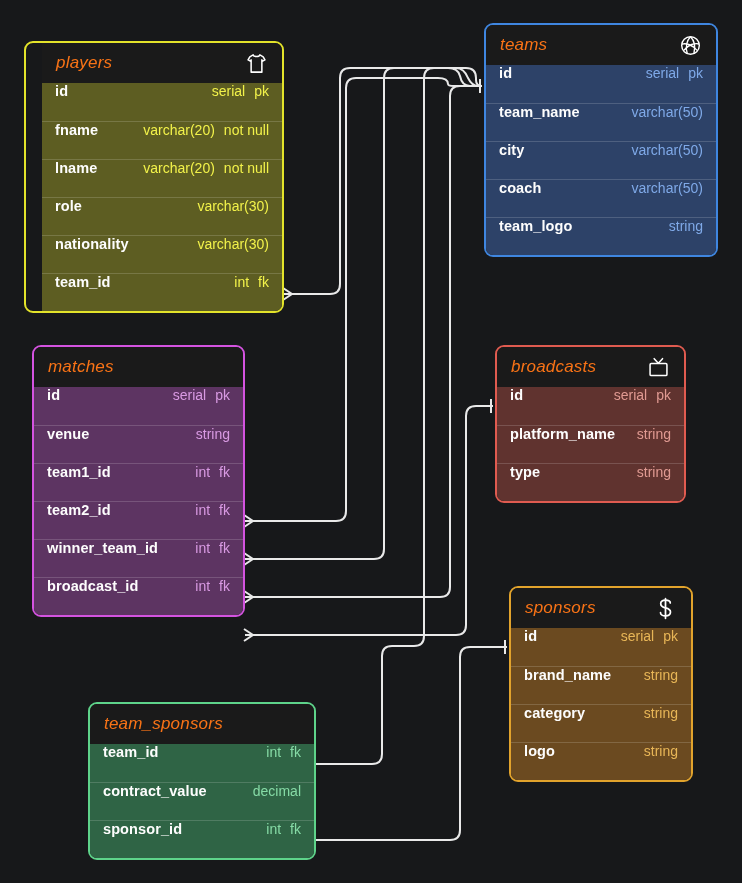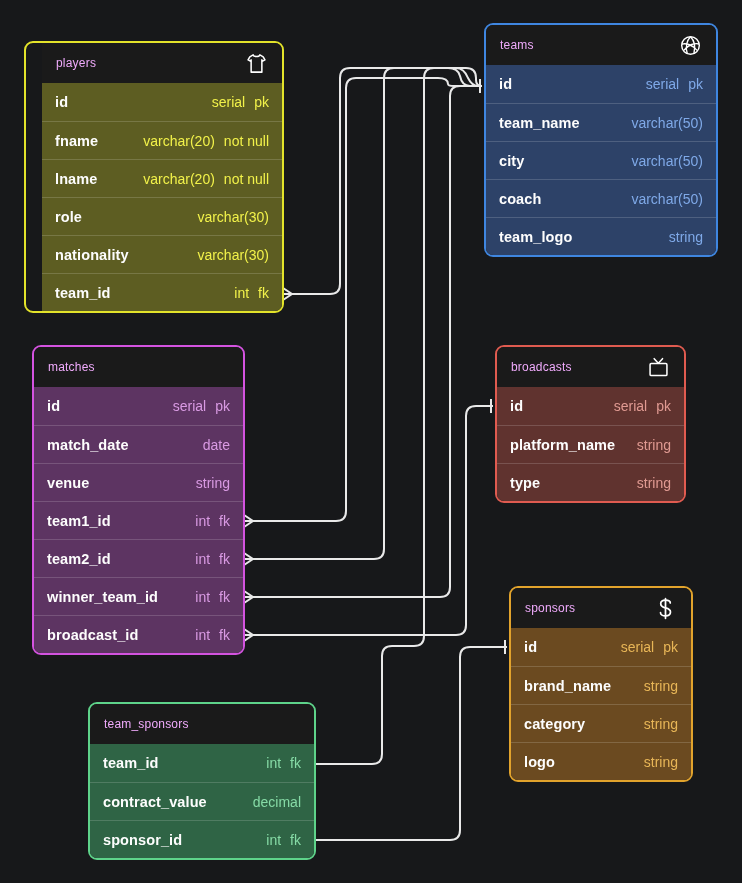--- a/index.html
+++ b/index.html
@@ -19,32 +19,33 @@
     box-sizing:border-box;
   }
   .tbl-header{
     background:#1a1a1a;
     display:flex;align-items:center;justify-content:space-between;
     padding:0 14px;
     height:40px;
     box-sizing:border-box;
   }
   .tbl-title{
-    color:#f0abfc;
-    font-size:12px;
+    color:#f97316;
+    font-size:17px;
     letter-spacing:.2px;
     white-space:nowrap;
+    font-style:italic;
   }
   .tbl-icon{
     width:24px;height:24px;display:flex;align-items:center;justify-content:center;
     color:#ffffff;flex:none;
   }
   .tbl-icon svg{display:block;}
   .row{
-    display:flex;align-items:center;justify-content:space-between;
+    display:flex;justify-content:space-between;
     height:38px;
     padding:0 13px;
     box-sizing:border-box;
     position:relative;
     gap:6px;
   }
   .row + .row{border-top:1px solid rgba(255,255,255,.16);}
   .col-name{
     font-size:14.5px;font-weight:bold;color:#fdfdfd;white-space:nowrap;
     letter-spacing:.1px;
@@ -207,26 +208,20 @@
         <span class="tbl-title">matches</span>
       </div>
       <div class="row">
         <span class="col-name">id</span>
         <span class="col-meta">
           <span>serial</span>
           <span>pk</span>
         </span>
       </div>
       <div class="row">
-        <span class="col-name">match_date</span>
-        <span class="col-meta">
-          <span>date</span>
-        </span>
-      </div>
-      <div class="row">
         <span class="col-name">venue</span>
         <span class="col-meta">
           <span>string</span>
         </span>
       </div>
       <div class="row">
         <span class="col-name">team1_id</span>
         <span class="col-meta">
           <span>int</span>
           <span>fk</span>

